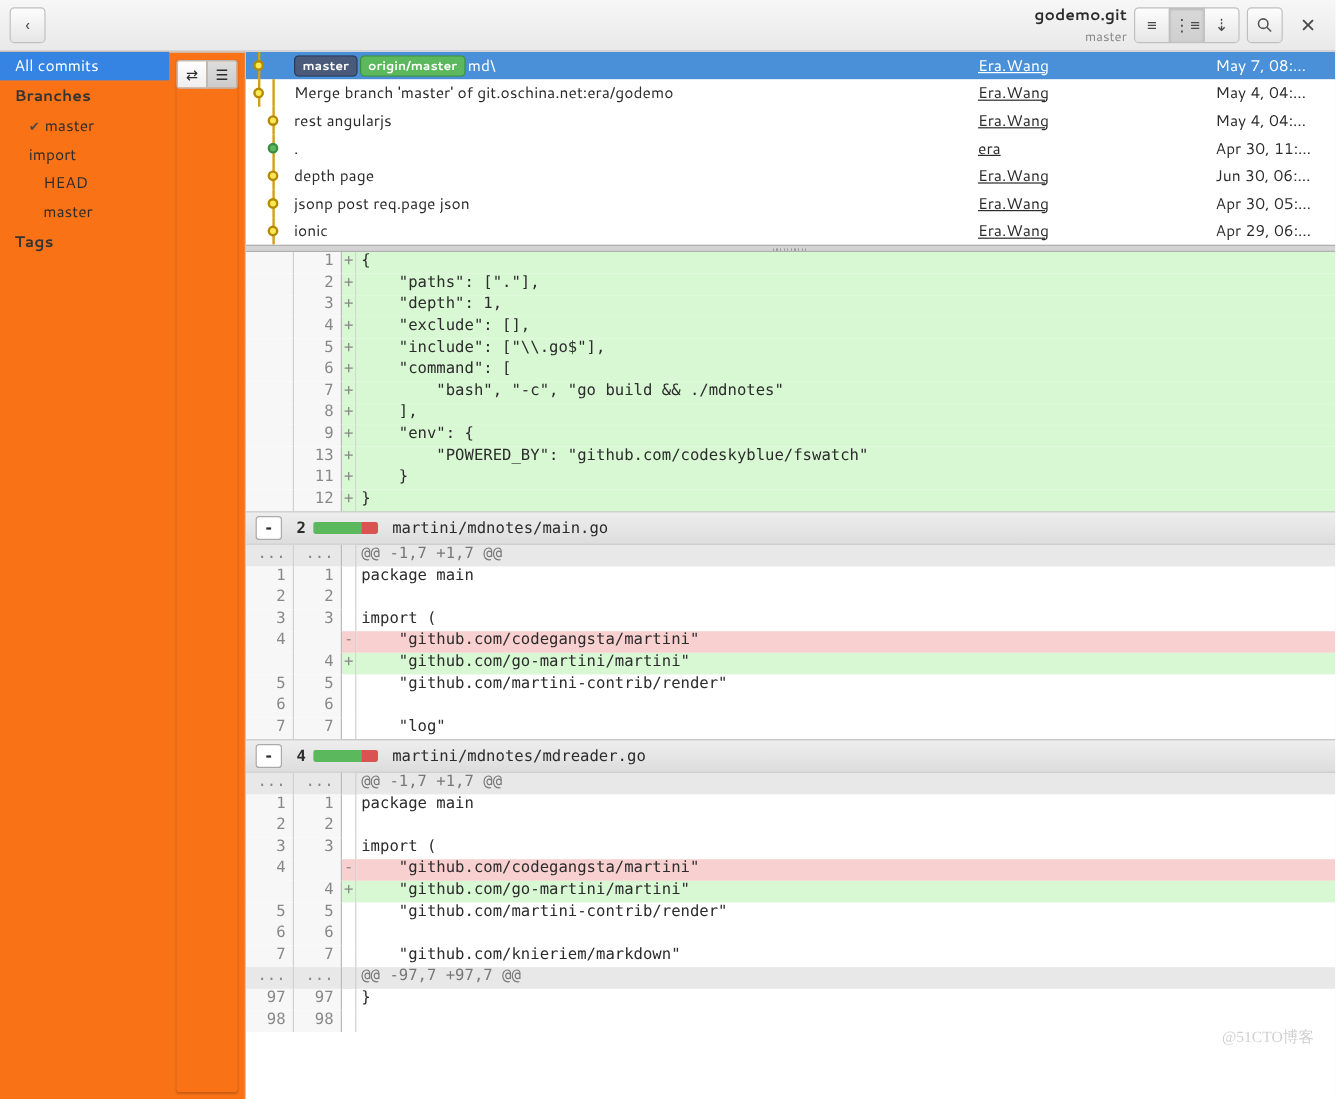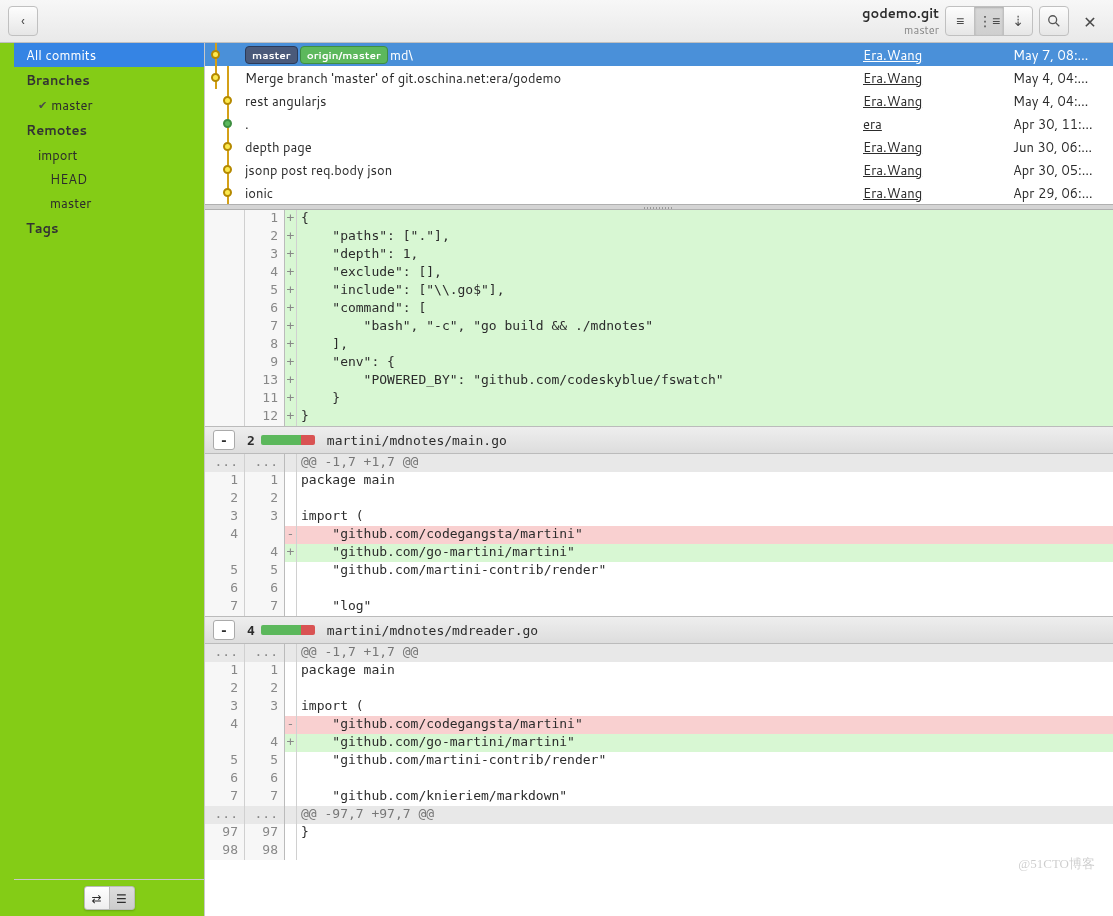--- a/index.html
+++ b/index.html
@@ -10,21 +10,21 @@
 .tb-title { flex:1; text-align:right; }
 .tb-title .t { font-weight:700; font-size:13px; color:#2c2c2c; }
 .tb-title .st { font-size:11px; color:#888; }
 .tb-group { display:flex; }
 .tb-group .tb-btn { border-radius:0; margin-left:-1px; }
 .tb-group .tb-btn:first-child { border-radius:4px 0 0 4px; margin-left:0; }
 .tb-group .tb-btn:last-child { border-radius:0 4px 4px 0; }
 .tb-group .tb-btn.act { background:linear-gradient(#d8d8d8,#cfcfcf); box-shadow:inset 0 1px 2px rgba(0,0,0,.2); }
 
 .body { flex:1; display:flex; overflow:hidden; }
-.side { width:205px; border-right:1px solid #c8c8c8; display:flex; flex-direction:column; background:#84cc16;padding-left:14px; }
+.side { width:205px; border-right:1px solid #c8c8c8; display:flex; flex-direction:row; background:#f97316; }
 .side-sc { flex:1; overflow:auto; }
 .side-h { padding:4px 12px; font-weight:600; color:#333; }
 .side-it { padding:3px 12px 3px 24px; display:flex; align-items:center; gap:4px; cursor:pointer; font-size:13px; }
 .side-it.sel { background:#3584e4; color:#fff; padding-left:12px; }
 .side-it.sub { padding-left:36px; }
 .chk { color:#4a4a4a; font-size:11px; }
 .side-ft { border-top:1px solid #c8c8c8; padding:6px; display:flex; justify-content:center; gap:4px; }
 .ft-grp { display:flex; box-shadow:0 1px 2px rgba(0,0,0,.2); border-radius:3px; }
 .ft-btn { width:26px; height:24px; border:1px solid #bbb; background:linear-gradient(#fff,#eee); display:flex; align-items:center; justify-content:center; font-size:12px; cursor:pointer; }
 .ft-btn:first-child { border-radius:3px 0 0 3px; }
@@ -40,21 +40,21 @@
 .gline.l1 { left:22px; }
 .gdot { width:9px; height:9px; border-radius:50%; border:2px solid #b58900; background:#fce94f; position:absolute; z-index:2; }
 .gdot.d0 { left:6px; }
 .gdot.d1 { left:18px; }
 .gdot.green { border-color:#3e8e41; background:#5cb85c; }
 .subj { flex:1; padding-left:4px; white-space:nowrap; overflow:hidden; display:flex; align-items:center; gap:2px; }
 .badge { font-size:10.5px; padding:1px 6px; border-radius:4px; font-weight:600; }
 .badge.m { background:#4a5a7a; color:#fff; border:1px solid #2a3a5a; }
 .badge.o { background:#5cb85c; color:#fff; border:1px solid #3e8e41; }
 .auth { width:150px; white-space:nowrap; overflow:hidden;text-decoration:underline; }
-.dt { width:100px; white-space:nowrap; overflow:hidden; text-align:left; padding-right:28px; }
+.dt { width:100px; white-space:nowrap; overflow:hidden; text-align:left; padding-right:28px;margin-left:48px; }
 
 .split { height:6px; background:#d4d4d4; border-top:1px solid #b0b0b0; border-bottom:1px solid #b0b0b0; cursor:ns-resize; position:relative; }
 .split::after { content:""; position:absolute; left:50%; top:2px; width:30px; height:2px; margin-left:-15px; background:repeating-linear-gradient(90deg,#999,#999 1px,transparent 1px,transparent 3px); }
 
 .diff { flex:1; overflow-y:auto; font-family:"DejaVu Sans Mono","Consolas",monospace; font-size:13px; background:#fff; }
 .dline { display:flex; height:18px; white-space:pre; }
 .ln { width:40px; text-align:right; padding-right:6px; color:#888; border-right:1px solid #d0d0d0; background:#f7f7f7; flex-shrink:0; }
 .ln.l2 { border-right:1px solid #bbb; }
 .sig { width:12px; text-align:center; color:#888; flex-shrink:0; border-right:1px solid #d0d0d0; }
 .code { flex:1; padding-left:4px; }
@@ -98,21 +98,20 @@
 
   <div class="body">
     <div class="side">
       <div class="side-sc">
         <div class="side-it sel">All commits</div>
         <div class="side-h">Branches</div>
         <div class="side-it">
             <span class="chk">✔</span>
             <span>master</span>
           </div>
-        <div class="side-h">Remotes</div>
         <div class="side-it">import</div>
         <div class="side-it sub">HEAD</div>
         <div class="side-it sub">master</div>
         <div class="side-h">Tags</div>
       </div>
       <div class="side-ft">
         <div class="ft-grp">
           <div class="ft-btn">⇄</div>
           <div class="ft-btn">☰</div>
         </div>
@@ -178,21 +177,21 @@
             </div>
             <div class="auth">Era.Wang</div>
             <div class="dt">Jun 30, 06:…</div>
           </div>
           <div class="row">
             <div class="gcell">
               <div class="gline l1"></div>
               <div class="gdot d1"></div>
             </div>
             <div class="subj">
-              <span> jsonp post req.body json</span>
+              <span> jsonp post req.page json</span>
             </div>
             <div class="auth">Era.Wang</div>
             <div class="dt">Apr 30, 05:…</div>
           </div>
           <div class="row">
             <div class="gcell">
               <div class="gline l1"></div>
               <div class="gdot d1"></div>
             </div>
             <div class="subj">

